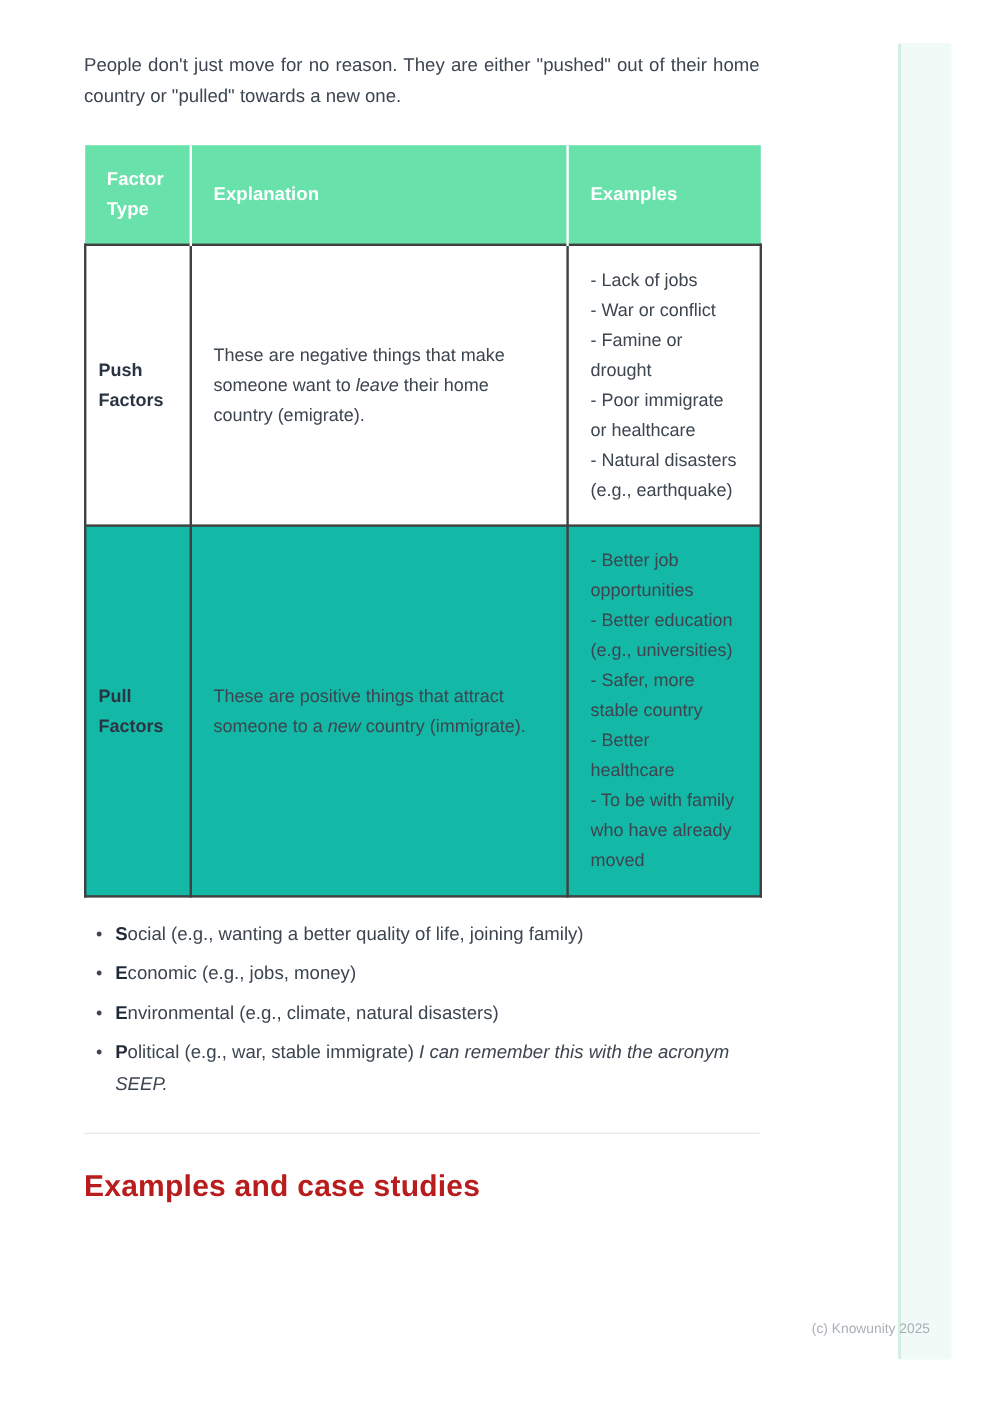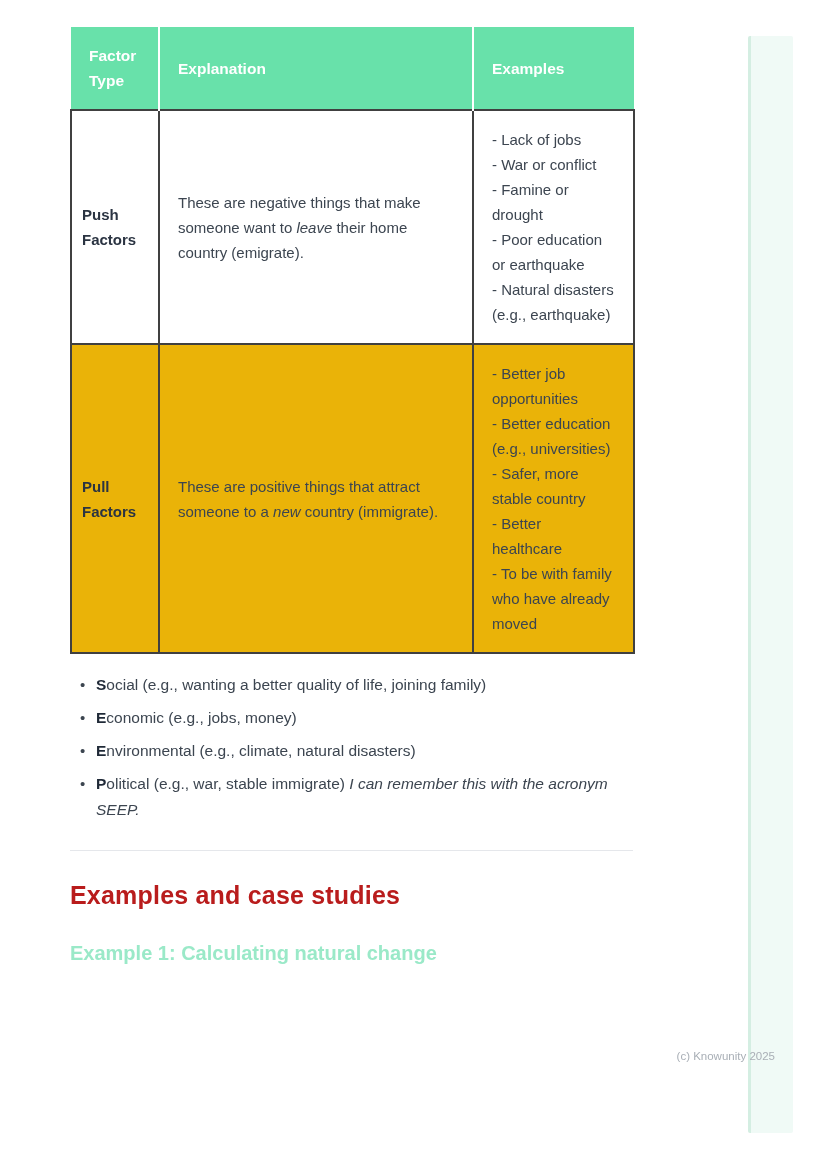--- a/index.html
+++ b/index.html
@@ -53,21 +53,21 @@
     vertical-align: middle;
     padding: 16px 18px;
     line-height: 25px;
     color: #3c4550;
   }
   table.factors td.factor-type {
     font-weight: 700;
     color: #2b3442;
     padding: 32px 10px;
   }
-  table.factors tr.alt td { background: #eab308; }
+  table.factors tr.alt td { background: #14b8a6; }
   .example-item { display: block; }
   .ital { font-style: italic; }
   .lead {
     margin-top: 28px;
     font-size: 15.5px;
     line-height: 26px;
   }
   .groups {
     margin-top: 18px;
     list-style: none;
@@ -103,33 +103,34 @@
   }
   h3.example-heading {
     margin-top: 31px;
     font-size: 20px;
     line-height: 24px;
     font-weight: 700;
     color: #9ae9c8;
   }
   .copyright {
     position: absolute;
-    top: 1050px;
+    top: 1102px;
     right: 53px;
     font-size: 11.5px;
     color: #a9afb6;
   }
 </style>
 </head>
 <body>
 
 <div class="edge-strip"></div>
 
 <div class="content">
 
+  <p class="intro">People don't just move for no reason. They are either "pushed" out of their home country or "pulled" towards a new one.</p>
 
   <table class="factors">
     <colgroup>
       <col style="width:88px">
         <col style="width:314px">
         <col style="width:161px">
     </colgroup>
     <thead>
       <tr>
         <th>Factor Type</th>
@@ -138,21 +139,21 @@
       </tr>
     </thead>
     <tbody>
       <tr>
         <td class="factor-type">Push Factors</td>
         <td><span>These are negative things that make someone want to </span><span class="ital">leave</span><span> their home country (emigrate).</span></td>
         <td>
           <span class="example-item">- Lack of jobs</span>
           <span class="example-item">- War or conflict</span>
           <span class="example-item">- Famine or drought</span>
-          <span class="example-item">- Poor education or earthquake</span>
+          <span class="example-item">- Poor immigrate or healthcare</span>
           <span class="example-item">- Natural disasters (e.g., earthquake)</span>
         </td>
       </tr>
       <tr class="alt">
         <td class="factor-type">Pull Factors</td>
         <td><span>These are positive things that attract someone to a </span><span class="ital">new</span><span> country (immigrate).</span></td>
         <td>
           <span class="example-item">- Better job opportunities</span>
           <span class="example-item">- Better education (e.g., universities)</span>
           <span class="example-item">- Safer, more stable country</span>
@@ -180,17 +181,16 @@
     <li class="group-item">
       <span class="bullet">•</span>
       <span class="group-text"><b>P</b><span>olitical (e.g., war, stable immigrate) </span><span class="ital">I can remember this with the acronym SEEP.</span></span>
     </li>
   </ul>
 
   <hr class="rule">
 
   <h2 class="section-heading">Examples and case studies</h2>
 
-  <h3 class="example-heading">Example 1: Calculating natural change</h3>
 
 </div>
 
 <div class="copyright">(c) Knowunity 2025</div>
 
 </body></html>

